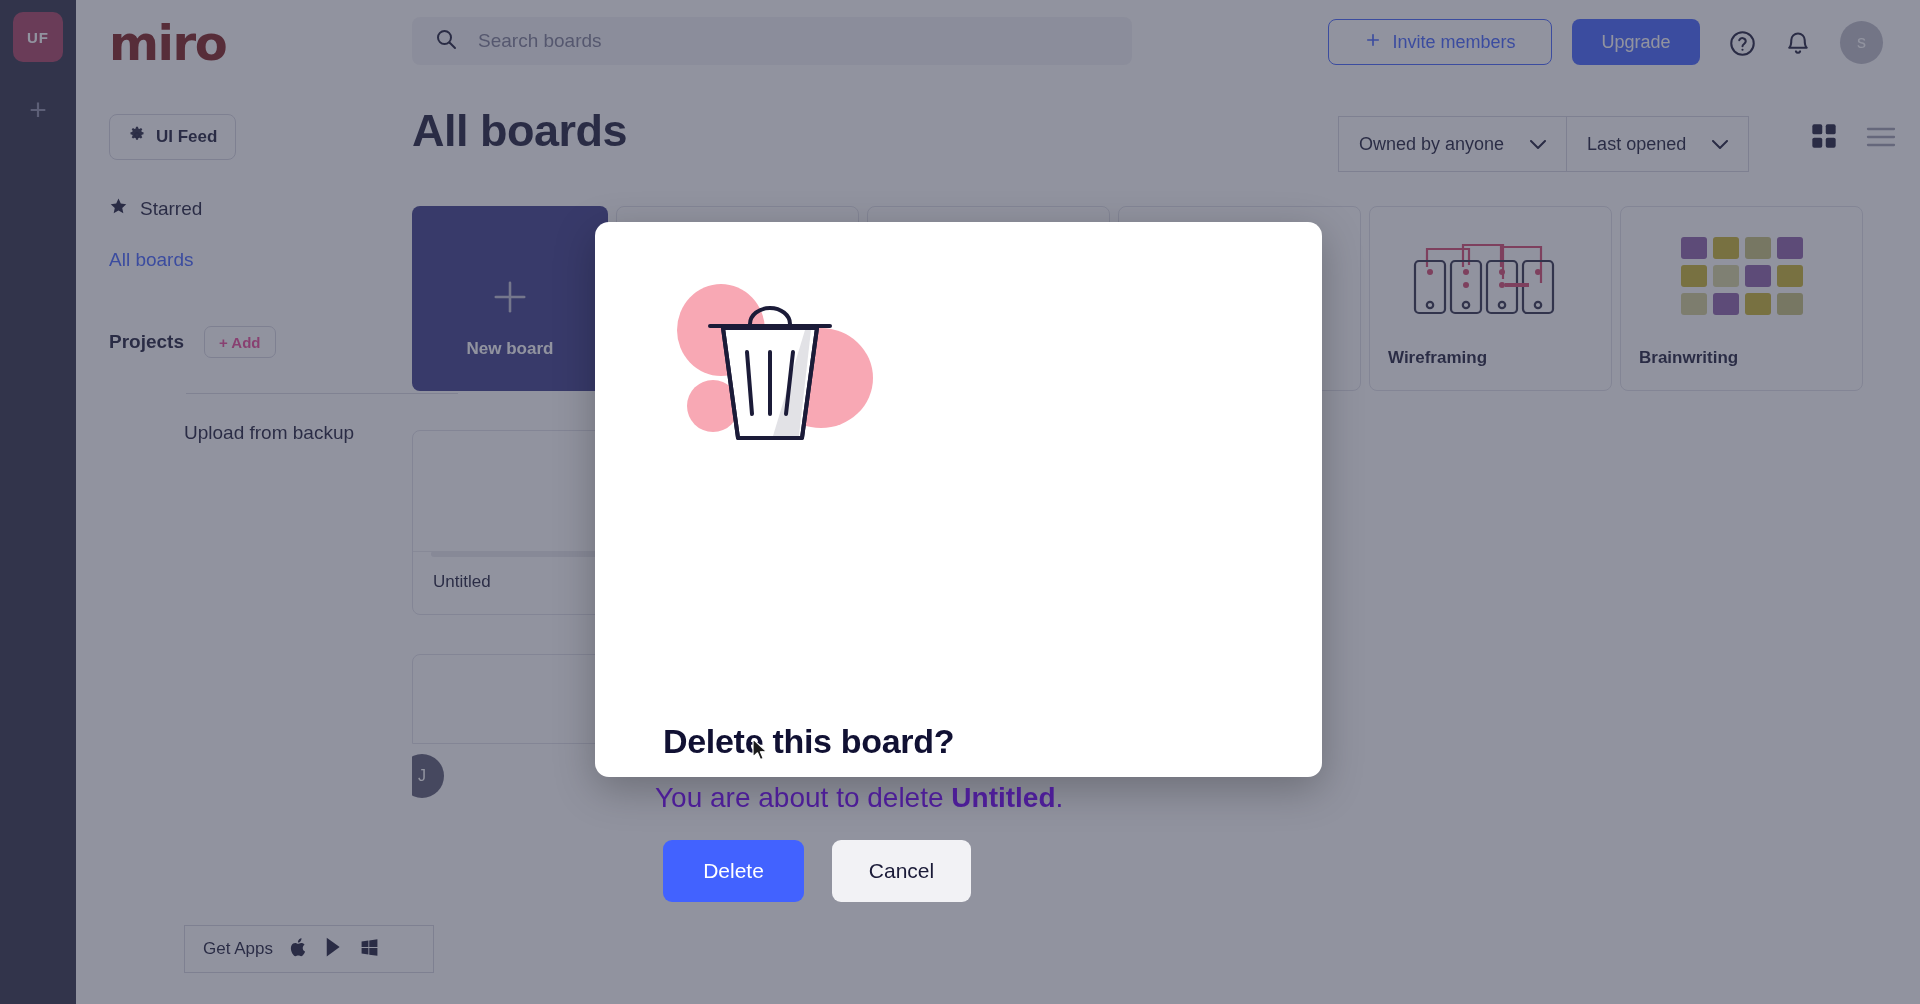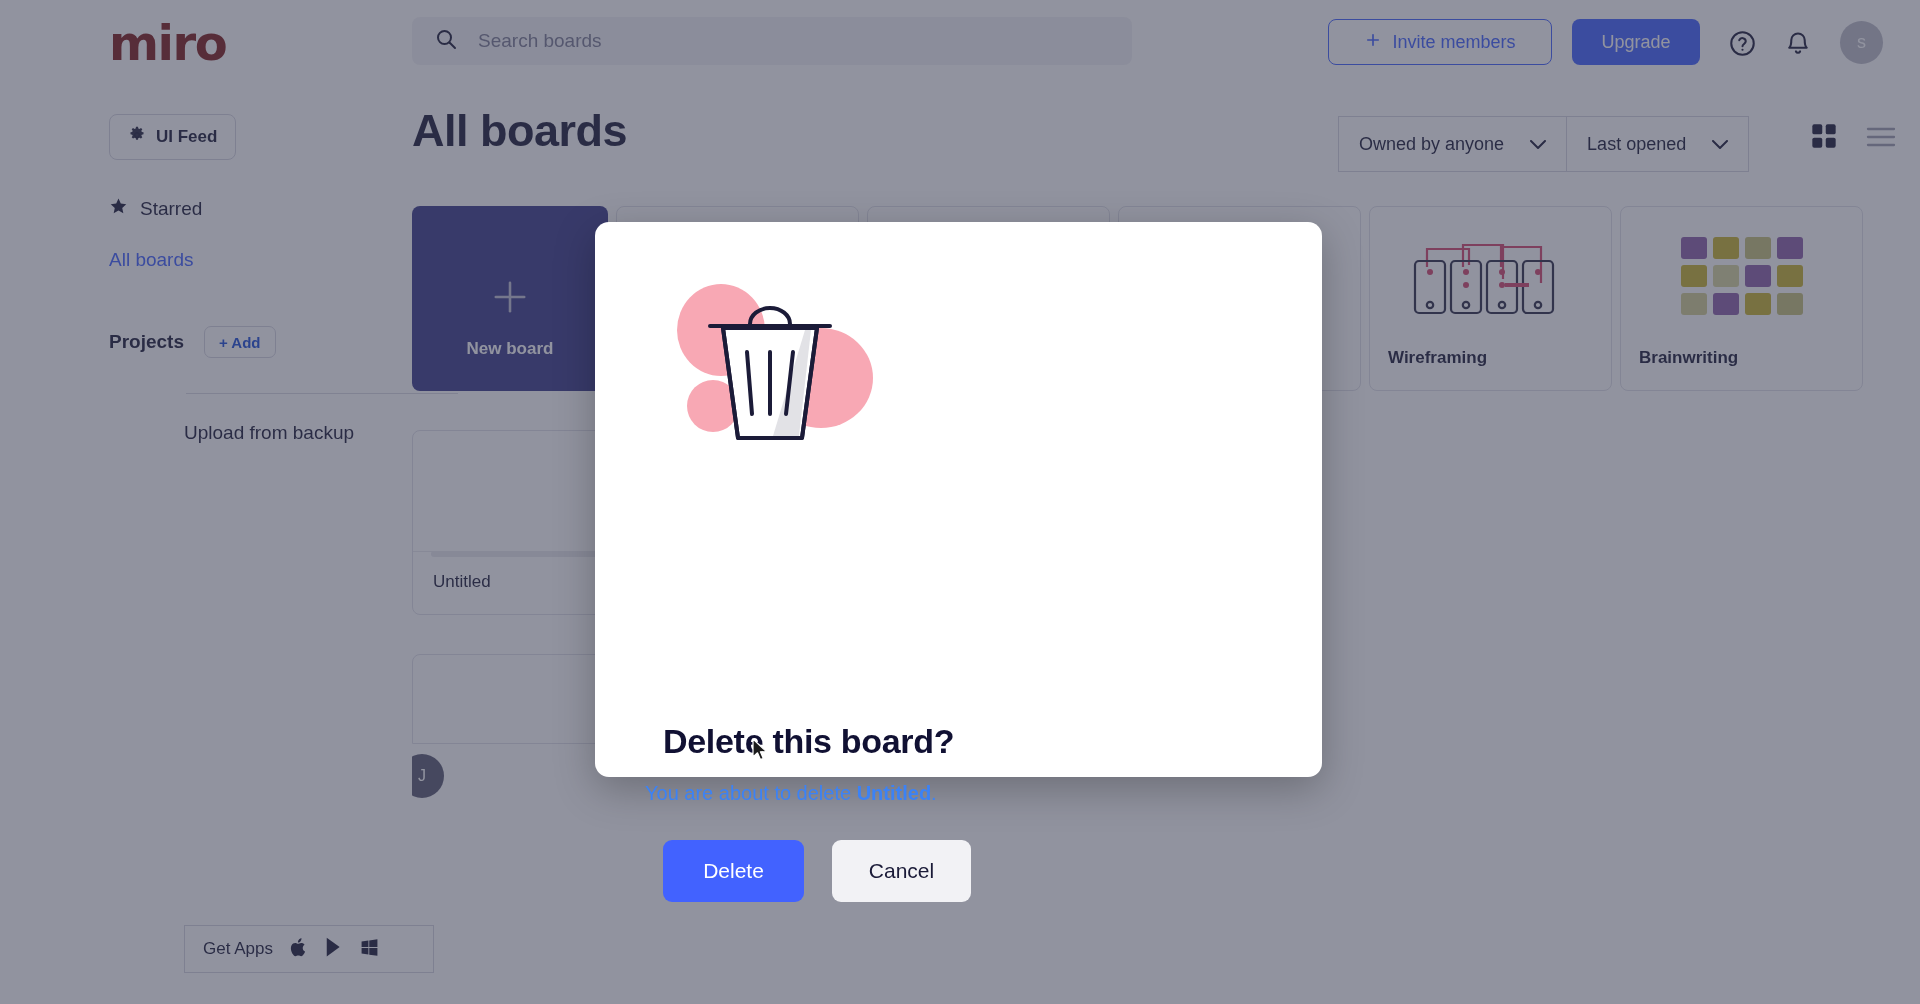--- a/index.html
+++ b/index.html
@@ -89,21 +89,21 @@
   }
   .projects-row {
     position: absolute; left: 33px; top: 326px;
     display: flex; align-items: center; gap: 20px;
   }
   .projects-label { font-size: 19px; font-weight: 700; color: #1b1b38; }
   .add-btn {
     height: 32px; padding: 0 14px;
     border: 1px solid #d6d6e0; border-radius: 7px;
     background: #fff;
-    font-size: 15px; font-weight: 700; color: #1d4ed8;
+    font-size: 15px; font-weight: 700; color: #ec4899;
     display: flex; align-items: center;
     cursor: pointer;
   }
   .divider {
     position: absolute; left: 110px; top: 393px;
     width: 272px; height: 1px; background: #d9d9e3;
   }
   .upload-row {
     position: absolute; left: 108px; top: 422px;
     font-size: 19px; color: #1b1b38;
@@ -306,22 +306,22 @@
   .modal-art {
     position: absolute; left: 60px; top: 46px;
     width: 230px; height: 190px;
   }
   .modal-title {
     position: absolute; left: 68px; top: 500px;
     font-size: 34px; font-weight: 700; color: #111133;
     letter-spacing: -0.3px;
   }
   .modal-body {
-    position: absolute; left: 50px; top: 560px;
-    font-size: 20px; color: #3b82f6;
+    position: absolute; left: 60px; top: 560px;
+    font-size: 28px; color: #4c1d95;
   }
   .modal-body b { font-weight: 700; }
   .modal-buttons {
     position: absolute; left: 68px; top: 618px;
     display: flex; gap: 28px;
   }
   .btn-delete {
     width: 141px; height: 62px;
     background: #4262ff; border: none; border-radius: 9px;
     color: #ffffff; font-size: 21px;
@@ -340,20 +340,24 @@
     z-index: 200;
   }
 </style>
 </head>
 <body>
 
 <div id="app">
 
   <div class="dim-layer">
 
+    <div class="rail">
+      <div class="rail-avatar">UF</div>
+      <div class="rail-plus">+</div>
+    </div>
 
     <div class="sidebar">
       <div class="logo">miro</div>
 
       <div class="ui-feed-btn">
         <span>
           <svg width="18" height="18" viewBox="0 0 24 24" fill="#1b1b38">
             <path d="M12 8a4 4 0 100 8 4 4 0 000-8zm0 6a2 2 0 110-4 2 2 0 010 4z"></path>
             <path d="M13.3 1h-2.6l-.5 2.3-1.5.6-2-1.3-1.8 1.8 1.3 2-.6 1.5L3.3 8.4v2.6l2.3.5.6 1.5-1.3 2 1.8 1.8 2-1.3 1.5.6.5 2.3h2.6l.5-2.3 1.5-.6 2 1.3 1.8-1.8-1.3-2 .6-1.5 2.3-.5V8.4l-2.3-.5-.6-1.5 1.3-2-1.8-1.8-2 1.3-1.5-.6L13.3 1z" opacity=".95"></path>
           </svg>

